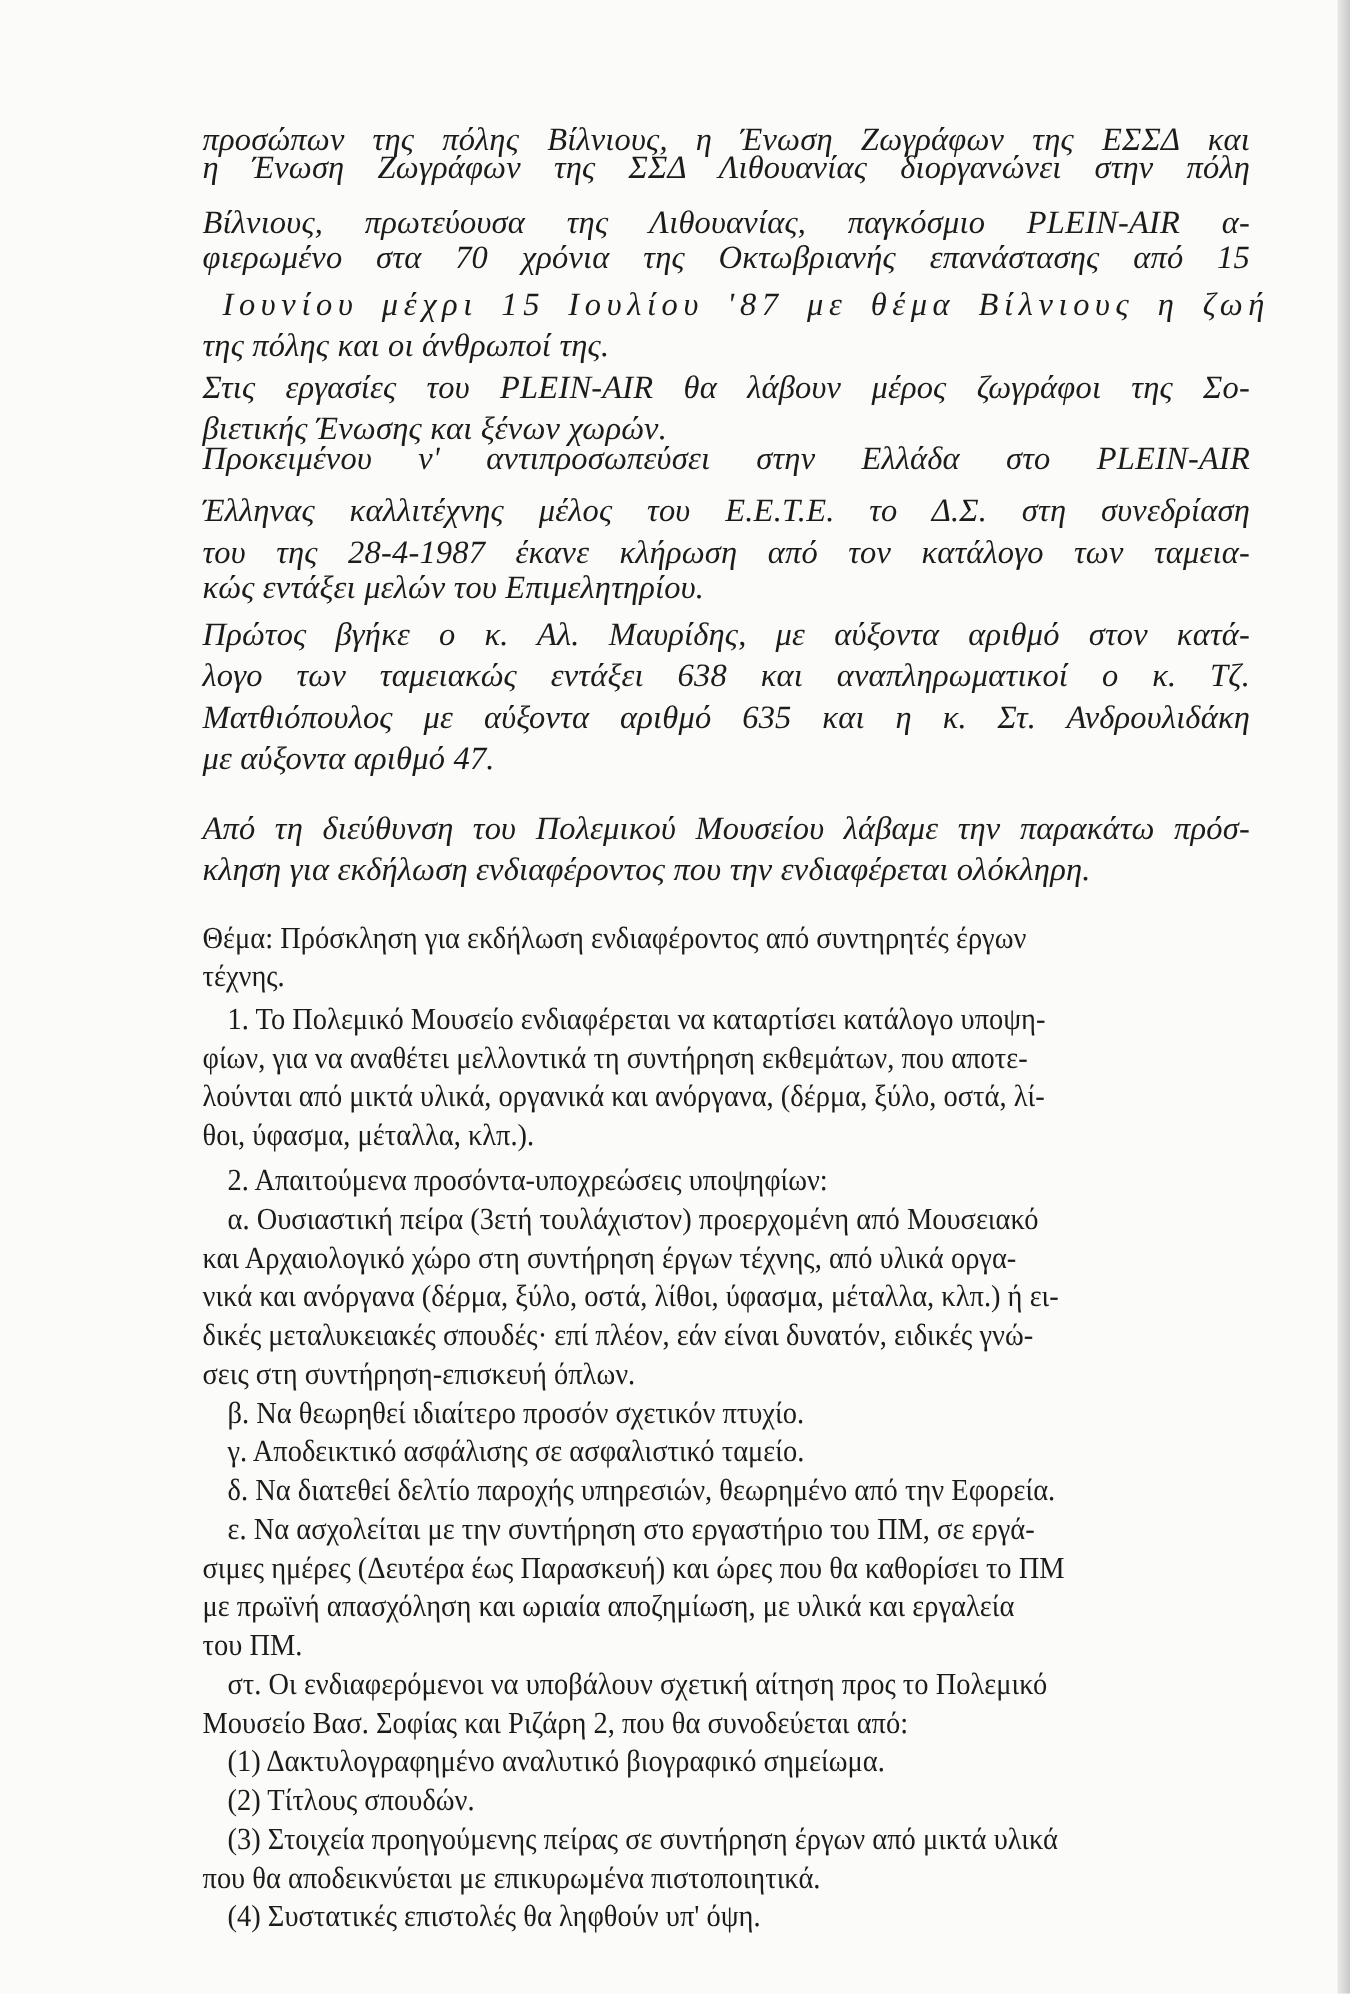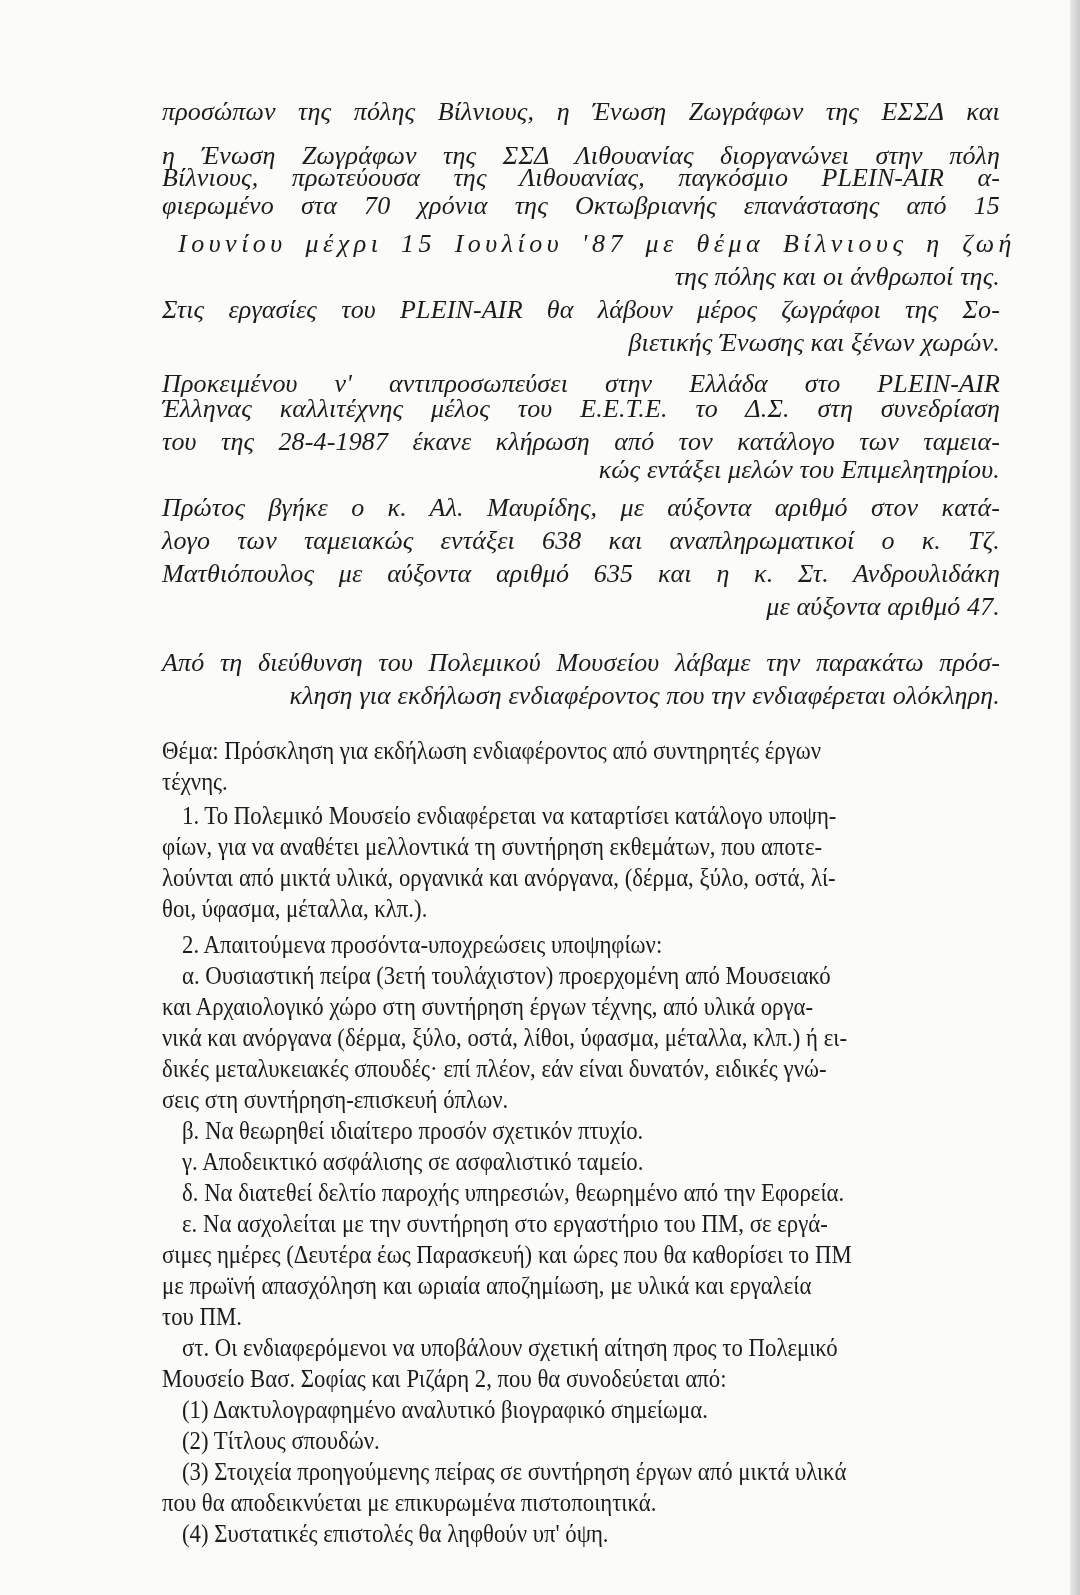--- a/index.html
+++ b/index.html
@@ -11,42 +11,42 @@
   }
   .edge-shadow {
     position: absolute; top: 0; right: 0; width: 10px; height: 1595px;
     background: linear-gradient(to right, #e9e9e9, #c9c9c9);
   }
   .page { position: absolute; left: 162px; top: 0; width: 838px; }
   .line {
     position: absolute; left: 0; width: 838px; height: 32px;
     font-size: 26px; line-height: 32px; white-space: pre;
   }
-  .it { font-style: italic; letter-spacing: 0.15px; text-align: right; }
+  .it { font-style: italic; letter-spacing: 0.15px; }
   .rm { font-size: 24.5px; transform: scaleX(0.93); transform-origin: left top; width: 900px; }
   .just { text-align: justify; text-align-last: justify; white-space: normal; }
   .spaced { letter-spacing: 4.5px; margin-left: 16px; }
 </style>
 </head>
 <body>
 
 <div class="edge-shadow"></div>
 
 <div class="page">
 
   <div>
     <div class="line it just" style="top:96px">προσώπων της πόλης Βίλνιους, η Ένωση Ζωγράφων της ΕΣΣΔ και</div>
-    <div class="line it just" style="top:140px">η Ένωση Ζωγράφων της ΣΣΔ Λιθουανίας διοργανώνει στην πόλη</div>
+    <div class="line it just" style="top:118px">η Ένωση Ζωγράφων της ΣΣΔ Λιθουανίας διοργανώνει στην πόλη</div>
     <div class="line it just" style="top:162px">Βίλνιους, πρωτεύουσα της Λιθουανίας, παγκόσμιο PLEIN-AIR α-</div>
     <div class="line it just" style="top:190px">φιερωμένο στα 70 χρόνια της Οκτωβριανής επανάστασης από 15</div>
     <div class="line it just spaced" style="top:228px">Ιουνίου μέχρι 15 Ιουλίου '87 με θέμα Βίλνιους η ζωή</div>
     <div class="line it" style="top:261px">της πόλης και οι άνθρωποί της.</div>
     <div class="line it just" style="top:294px">Στις εργασίες του PLEIN-AIR θα λάβουν μέρος ζωγράφοι της Σο-</div>
     <div class="line it" style="top:327px">βιετικής Ένωσης και ξένων χωρών.</div>
-    <div class="line it just" style="top:368px">Προκειμένου ν' αντιπροσωπεύσει στην Ελλάδα στο PLEIN-AIR</div>
+    <div class="line it just" style="top:351px">Προκειμένου ν' αντιπροσωπεύσει στην Ελλάδα στο PLEIN-AIR</div>
     <div class="line it just" style="top:393px">Έλληνας καλλιτέχνης μέλος του Ε.Ε.Τ.Ε. το Δ.Σ. στη συνεδρίαση</div>
     <div class="line it just" style="top:426px">του της 28-4-1987 έκανε κλήρωση από τον κατάλογο των ταμεια-</div>
     <div class="line it" style="top:454px">κώς εντάξει μελών του Επιμελητηρίου.</div>
     <div class="line it just" style="top:492px">Πρώτος βγήκε ο κ. Αλ. Μαυρίδης, με αύξοντα αριθμό στον κατά-</div>
     <div class="line it just" style="top:525px">λογο των ταμειακώς εντάξει 638 και αναπληρωματικοί ο κ. Τζ.</div>
     <div class="line it just" style="top:558px">Ματθιόπουλος με αύξοντα αριθμό 635 και η κ. Στ. Ανδρουλιδάκη</div>
     <div class="line it" style="top:591px">με αύξοντα αριθμό 47.</div>
   </div>
 
   <div>

